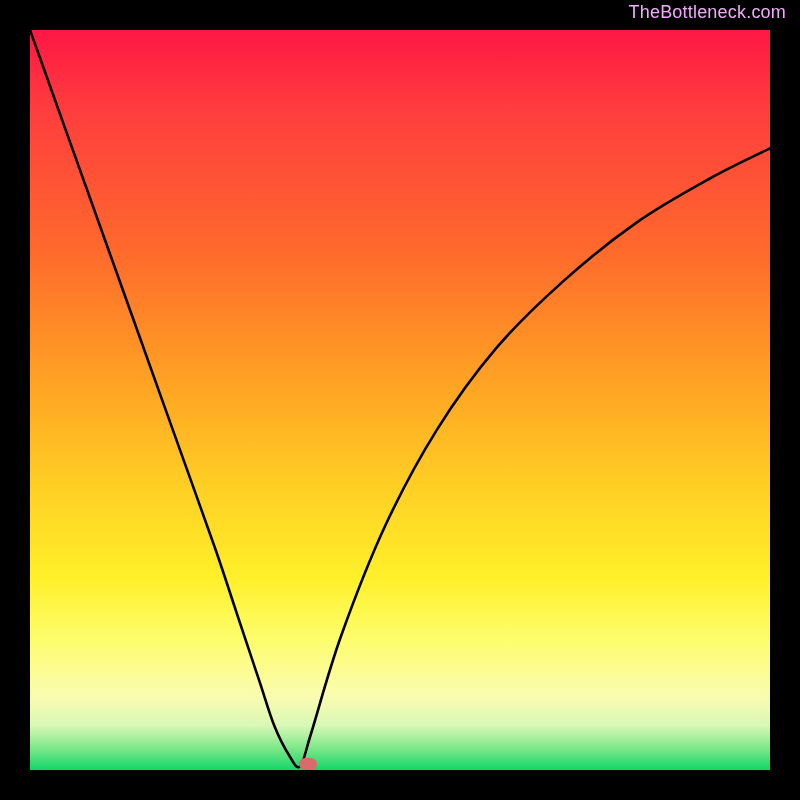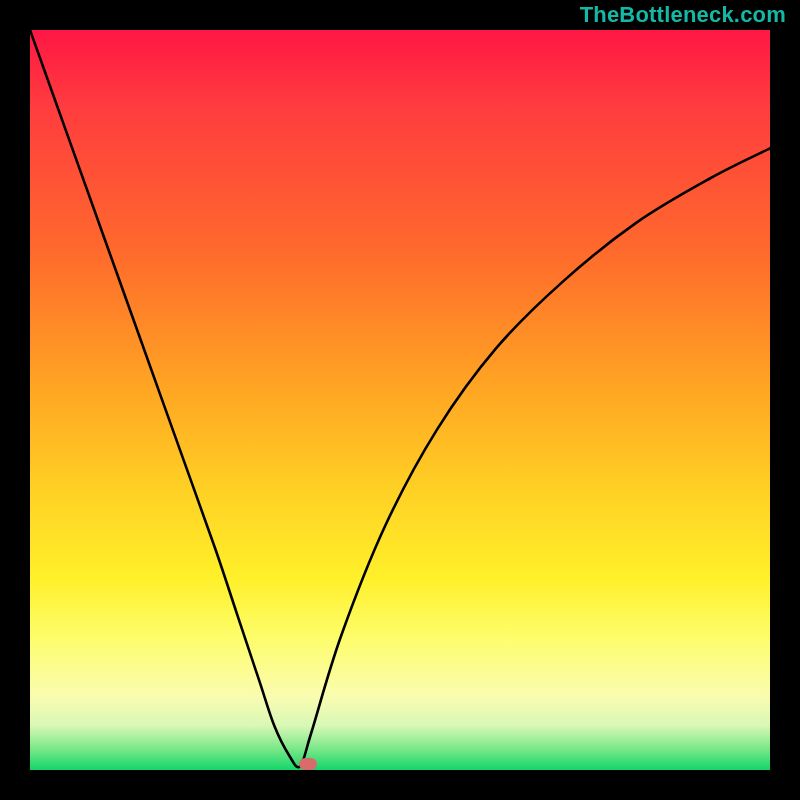--- a/index.html
+++ b/index.html
@@ -43,23 +43,23 @@
     position: absolute;
     left: 0;
     top: 0;
     width: 740px;
     height: 740px;
   }
   .watermark {
     position: absolute;
     top: 2px;
     right: 14px;
-    color: #14b8a6;
-    font-size: 22px;
-    font-weight: 700;
+    color: #f0abfc;
+    font-size: 18px;
+    font-weight: 400;
     letter-spacing: 0.2px;
     user-select: none;
   }
   .marker {
     position: absolute;
     width: 18px;
     height: 12px;
     border-radius: 6px;
     background: #d86b6b;
     transform: translate(-50%, -50%);

